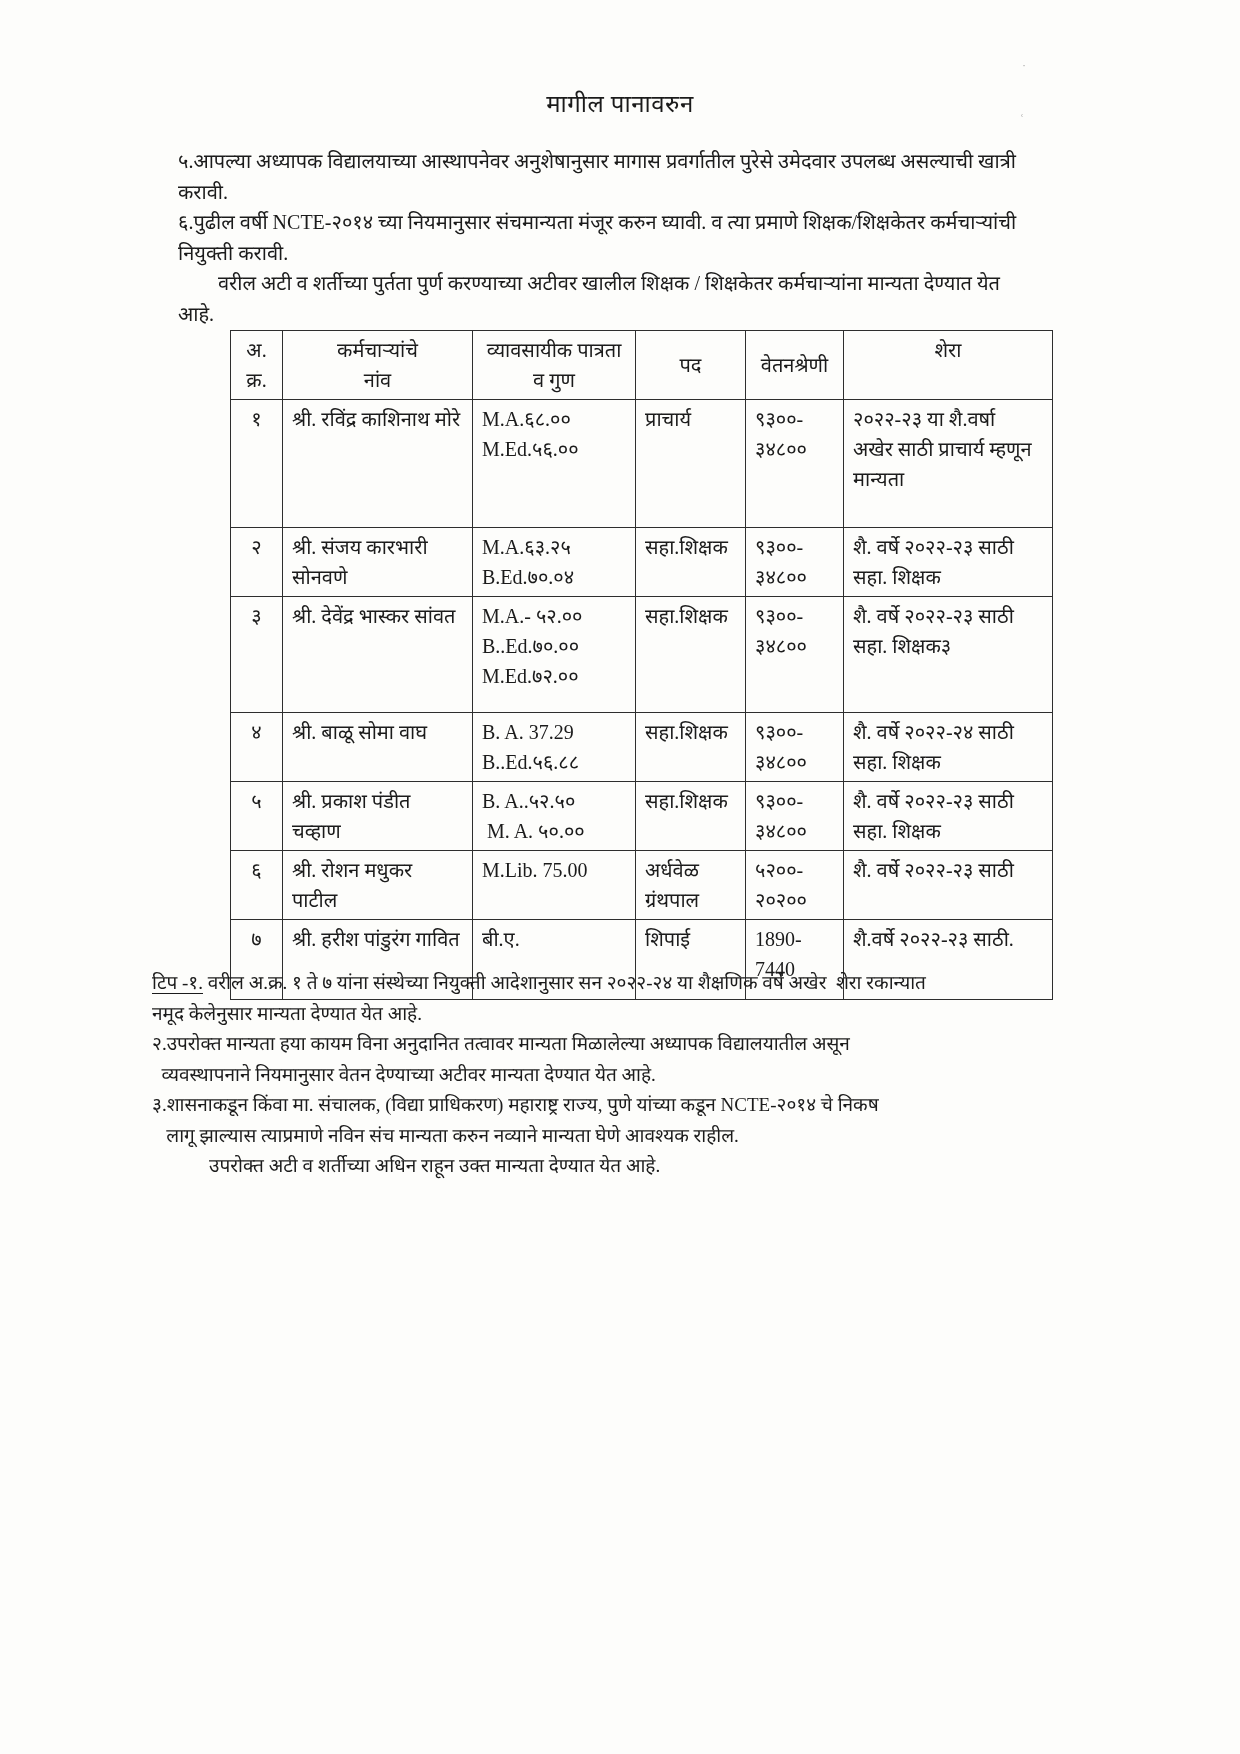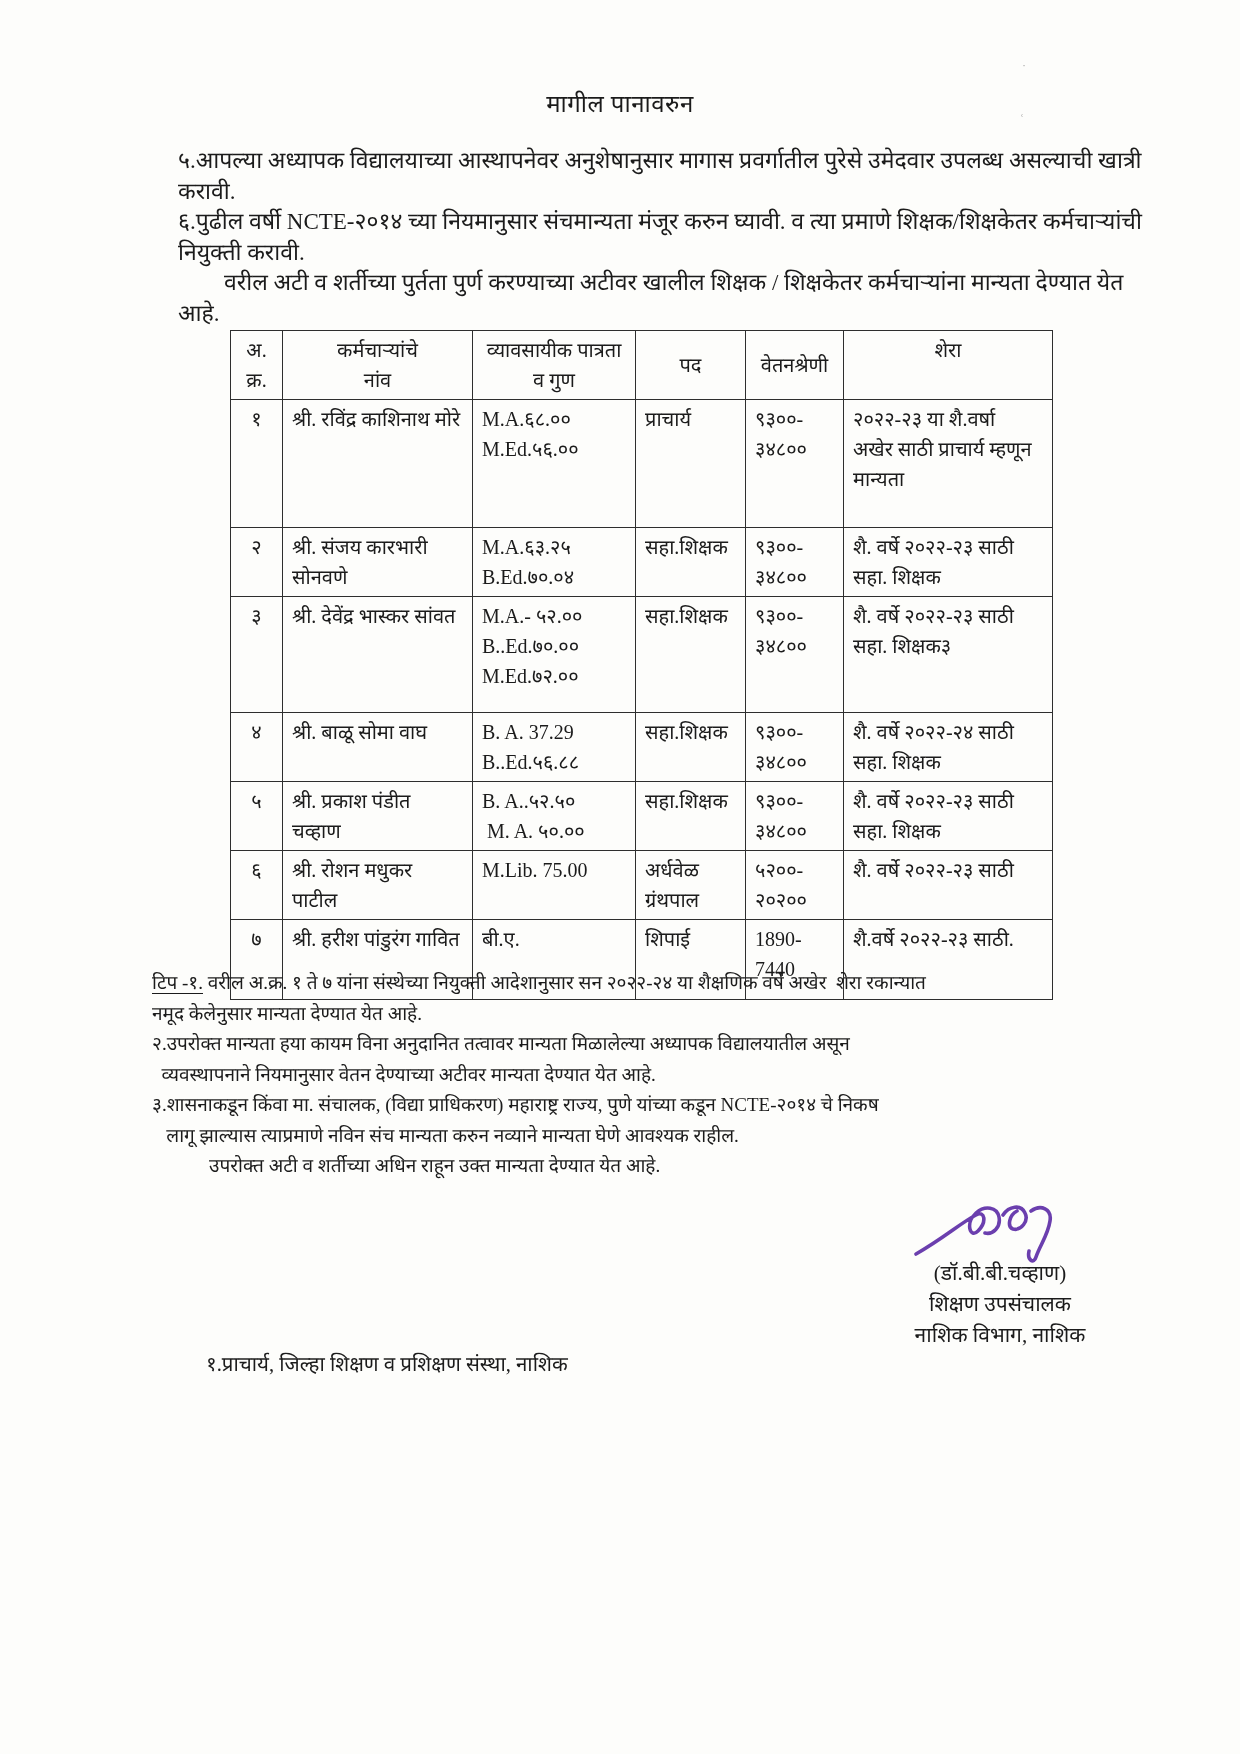--- a/index.html
+++ b/index.html
@@ -11,21 +11,21 @@
     font-family:"Liberation Serif","DejaVu Serif",serif;
     color:#1b1b1b;
     overflow:hidden;
   }
   .doc-title {
     position:absolute; top:86px; left:0; width:100%;
     text-align:center; font-size:24px; letter-spacing:0.5px;
   }
   .body-block {
     position:absolute; left:178px; top:146px; width:930px;
-    font-size:23px; line-height:30.5px;
+    font-size:20px; line-height:30.5px;
     white-space:pre;
   }
   .staff-table {
     position:absolute; left:230px; top:330px;
     border-collapse:collapse;
     font-size:20px;
     table-layout:fixed;
   }
   .staff-table td, .staff-table th {
     border:1.6px solid #2e2e2e;
@@ -188,26 +188,17 @@
   </table>
 
   <div class="notes-block"><span><span class="u">टिप -१.</span><span> वरील अ.क्र. १ ते ७ यांना संस्थेच्या नियुक्ती आदेशानुसार सन २०२२-२४ या शैक्षणिक वर्षे अखेर  शेरा रकान्यात</span></span>
 <span>नमूद केलेनुसार मान्यता देण्यात येत आहे.</span>
 <span>२.उपरोक्त मान्यता हया कायम विना अनुदानित तत्वावर मान्यता मिळालेल्या अध्यापक विद्यालयातील असून
 &nbsp;&nbsp;व्यवस्थापनाने नियमानुसार वेतन देण्याच्या अटीवर मान्यता देण्यात येत आहे.</span>
 <span>३.शासनाकडून किंवा मा. संचालक, (विद्या प्राधिकरण) महाराष्ट्र राज्य, पुणे यांच्या कडून NCTE-२०१४ चे निकष
 &nbsp;&nbsp;&nbsp;लागू झाल्यास त्याप्रमाणे नविन संच मान्यता करुन नव्याने मान्यता घेणे आवश्यक राहील.
 &nbsp;&nbsp;&nbsp;&nbsp;&nbsp;&nbsp;&nbsp;&nbsp;&nbsp;&nbsp;&nbsp;&nbsp;उपरोक्त अटी व शर्तीच्या अधिन राहून उक्त मान्यता देण्यात येत आहे.</span></div>
 
-  <div class="signature-block">
-    <svg class="signature-svg" width="180" height="72" viewBox="0 0 180 72">
-      <path d="M6 54 C 34 38, 52 22, 66 15 C 75 10, 77 22, 68 31 C 60 39, 55 23, 66 13 C 75 5, 87 7, 89 17 C 91 27, 83 35, 75 33 M 93 15 C 99 6, 111 4, 115 13 C 119 21, 111 31, 103 29 C 97 27, 99 15, 107 11 M 121 11 C 131 4, 142 9, 140 21 C 138 35, 130 45, 126 57 C 124 64, 117 61, 119 51" stroke-width="3.6" fill="none" stroke-linecap="round" stroke="#6b3fae"></path>
-    </svg>
-    <div>(डॉ.बी.बी.चव्हाण)</div>
-    <div>शिक्षण उपसंचालक</div>
-    <div>नाशिक विभाग, नाशिक</div>
+
+  <div class="footer-block">
   </div>
 
-  <div class="footer-block">
-    <div class="footer-item">१.प्राचार्य, जिल्हा शिक्षण व प्रशिक्षण संस्था, नाशिक</div>
-  </div>
-
 </div>
 
 </body></html>

